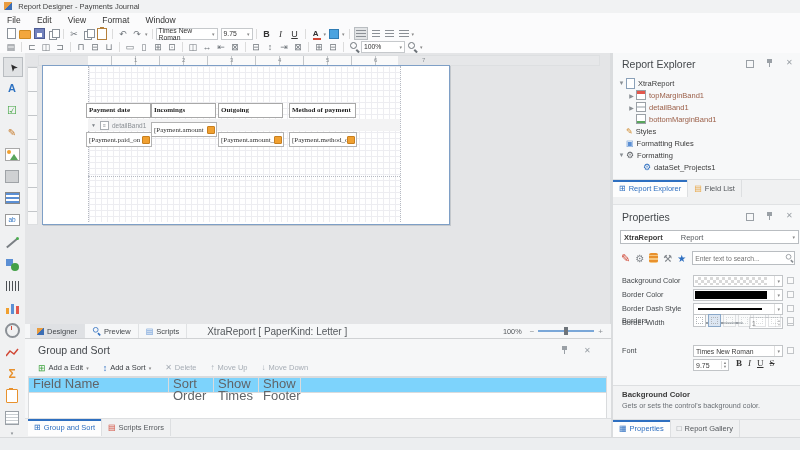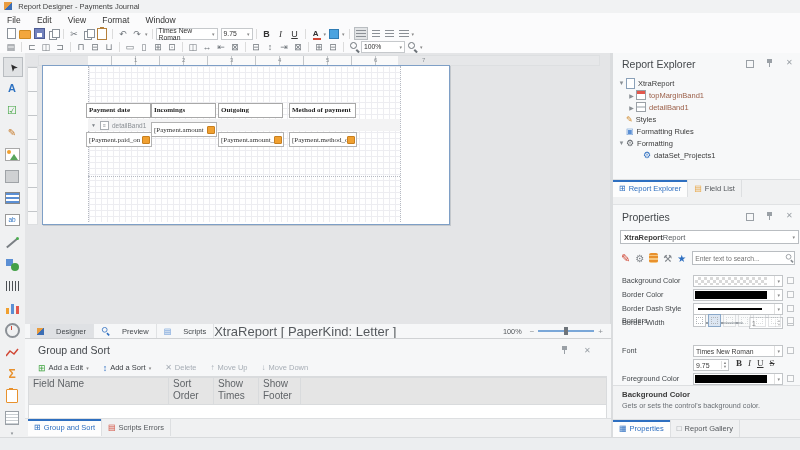--- a/index.html
+++ b/index.html
@@ -125,29 +125,29 @@
   .bbtn{width:11px;height:11px;border:1px solid #c2c5c8;background:#fff;display:inline-block;margin-right:2px;position:relative}
   .bbtn::before{content:"";position:absolute;left:2px;top:2px;right:2px;bottom:2px;border:1px dotted #b0b4b8}
   .bbtn.on{background:#dce6f2;border-color:#8aa8c8}
   .bbtn.dim{opacity:.45}
   .spin{border:1px solid #c2c5c8;background:#fff;height:10px;display:inline-flex;align-items:center;font-size:7px;padding-left:2px;position:relative}
   .spin .ud{margin-left:auto;display:flex;flex-direction:column;font-size:4px;line-height:4px;color:#888;border-left:1px solid #e0e0e0;padding:0 1px}
   .stylbtn{font-family:"Liberation Serif",serif;font-size:9px;color:#333;margin:0 3px}
 
   
   #dtabs{left:25px;top:324px;width:586px;height:14px;background:#f6f7f8;border-bottom:1px solid #d6d8da;display:flex;align-items:center}
-  .dtab{display:flex;align-items:center;height:14px;padding:0 7px;font-size:7.5px;color:#44484c;border-right:1px solid #e0e2e4;gap:12px}
+  .dtab{display:flex;align-items:center;height:14px;padding:0 7px;font-size:7.5px;color:#44484c;border-right:1px solid #e0e2e4;gap:3px}
   .dtab.active{background:#dfe1e4}
   .dxsq{width:7px;height:7px;background:linear-gradient(135deg,#e89c3f 50%,#3c6eb4 50%);display:inline-block}
 
   
   #gspanel{left:25px;top:338px;width:586px;height:99px;background:#f6f7f8;border-top:1px solid #d0d2d4}
   #gstoolbar .titem{display:inline-flex;align-items:center;gap:3px;margin-right:14px;font-size:7.5px;color:#3e4246}
   #gstoolbar .titem.dis{color:#a6adb5}
-  .ghcell{position:absolute;top:0;height:28px;background:#e5e5e5;border-right:1px solid #d9dbdd;border-bottom:1px solid #d9dbdd;border-top:1px solid #d9dbdd;font-size:10px;color:#606468;line-height:12px;padding-left:4px;box-sizing:border-box}
+  .ghcell{position:absolute;top:0;height:16px;background:#7dd3fc;border-right:1px solid #d9dbdd;border-bottom:1px solid #d9dbdd;border-top:1px solid #d9dbdd;font-size:13px;color:#606468;line-height:12px;padding-left:4px;box-sizing:border-box}
   #statusbar{left:0;top:437px;width:800px;height:13px;background:#eceef0;border-top:1px solid #d8dadc}
 </style>
 </head>
 <body>
 
 <div class="abs" id="titlebar">
   <span class="appicon"></span>
   <span class="t">Report Designer - Payments Journal</span>
 </div>
 
@@ -388,20 +388,24 @@
     <div class="trow" style="padding-left:10px">
       <span class="chev">▶</span>
       <span class="ticon bicon top"></span>
       <span class="bandname">topMarginBand1</span>
     </div>
     <div class="trow" style="padding-left:10px">
       <span class="chev">▶</span>
       <span class="ticon bicon mid"></span>
       <span class="bandname">detailBand1</span>
     </div>
+    <div class="trow" style="padding-left:19px">
+      <span class="ticon bicon bot"></span>
+      <span class="bandname">bottomMarginBand1</span>
+    </div>
     <div class="trow" style="padding-left:9px">
       <span class="ticon" style="color:#d08a2e;font-size:8px">✎</span>
       <span>Styles</span>
     </div>
     <div class="trow" style="padding-left:9px">
       <span class="ticon" style="color:#5b8fd4;font-size:8px">▣</span>
       <span>Formatting Rules</span>
     </div>
     <div class="trow">
       <span class="chev">▼</span>
@@ -427,21 +431,21 @@
 </div>
 
 <div class="abs" style="left:613px;top:204px;width:187px;height:233px;background:#f7f8f9;border-top:1px solid #e0e2e4">
   <div class="panel-title abs" style="left:9px;top:6px">Properties</div>
   <span class="wicon" style="left:133px;top:8px"><span class="wbox"></span></span>
   <span class="wicon" style="left:153px;top:6px"><span class="pin"></span></span>
   <span class="wicon" style="left:173px;top:6px">✕</span>
 
   <div class="abs" style="left:7px;top:25px;width:171px;height:12px;border:1px solid #b9bdc1;background:#fff;display:flex;align-items:center;padding:0 3px;font-size:7.5px">
     <b>XtraReport</b>
-    <span style="margin-left:0;color:#55595d">Report</span>
+    <span style="margin-left:18px;color:#55595d">Report</span>
     <span style="margin-left:auto;font-size:5px;color:#888">▾</span>
   </div>
 
   <div class="abs flex" style="left:6px;top:45px;width:176px;height:16px">
     <span style="color:#d14836;font-size:11px;margin:0 5px 0 2px">✎</span>
     <span style="color:#7d8288;font-size:10px;margin-right:5px">⚙</span>
     <span style="margin-right:5px;width:9px;height:10px;background:repeating-linear-gradient(#e8912d 0 2px,#f7c77f 2px 3.5px);border-radius:2px"></span>
     <span style="color:#7d8288;font-size:10px;margin-right:5px">⚒</span>
     <span style="color:#2e6fc0;font-size:10px;margin-right:6px">★</span>
     <span style="position:relative;flex:1;height:12px;border:1px solid #b9bdc1;background:#fff;display:flex;align-items:center">
@@ -506,28 +510,20 @@
     <span class="spin" style="position:absolute;left:80px;top:2px;width:32px">
       <span>9.75</span>
       <span class="ud">
           <span>▲</span>
           <span>▼</span>
         </span>
     </span>
     <span style="position:absolute;left:120px;top:1px">
       <b class="stylbtn">B</b><i class="stylbtn">I</i><span class="stylbtn" style="text-decoration:underline">U</span><span class="stylbtn" style="text-decoration:line-through">S</span>
     </span>
-  </div>
-  <div class="prow" style="top:166px">
-    <span class="lbl">Foreground Color</span>
-    <span class="vbox">
-        <span class="blackfill" style="width:72px;height:8px;margin-left:1px"></span>
-        <span class="car">▾</span>
-      </span>
-    <span class="custbox"></span>
   </div>
 
   <div class="abs" style="left:0;top:180px;width:187px;height:34px;background:#f2f3f4;border-top:1px solid #dddfe1">
     <div style="font-size:7.8px;font-weight:bold;color:#3c3c3c;padding:4px 0 0 9px">Background Color</div>
     <div style="font-size:7.2px;color:#6a6f74;padding:2px 0 0 9px">Gets or sets the control's background color.</div>
   </div>
 
   <div class="tabbar" style="top:214px">
     <span class="ptab active">
       <span style="color:#2e6fc0;font-size:8px">▦</span>
@@ -546,21 +542,21 @@
     <span>Designer</span>
   </span>
   <span class="dtab">
     <span class="mag" style="transform:scale(.8);color:#2e6fc0"></span>
     <span>Preview</span>
   </span>
   <span class="dtab">
     <span style="color:#5b8fd4;font-size:8px">▤</span>
     <span>Scripts</span>
   </span>
-  <span style="margin-left:0;font-size:13px;color:#55595d">XtraReport [ PaperKind: Letter ]</span>
+  <span style="margin-left:20px;font-size:10px;color:#55595d">XtraReport [ PaperKind: Letter ]</span>
   <span style="margin-left:auto;font-size:7.3px;color:#55595d">100%</span>
   <span style="margin:0 4px 0 8px;color:#8a8f94">−</span>
   <span style="position:relative;width:56px;height:2px;background:#7aa7d8;display:inline-block">
     <span style="position:absolute;left:26px;top:-3px;width:4px;height:8px;background:#6e747a"></span>
   </span>
   <span style="margin:0 8px 0 4px;color:#8a8f94">+</span>
 </div>
 
 <div class="abs" id="gspanel">
   <div class="panel-title abs" style="left:13px;top:5px">Group and Sort</div>

